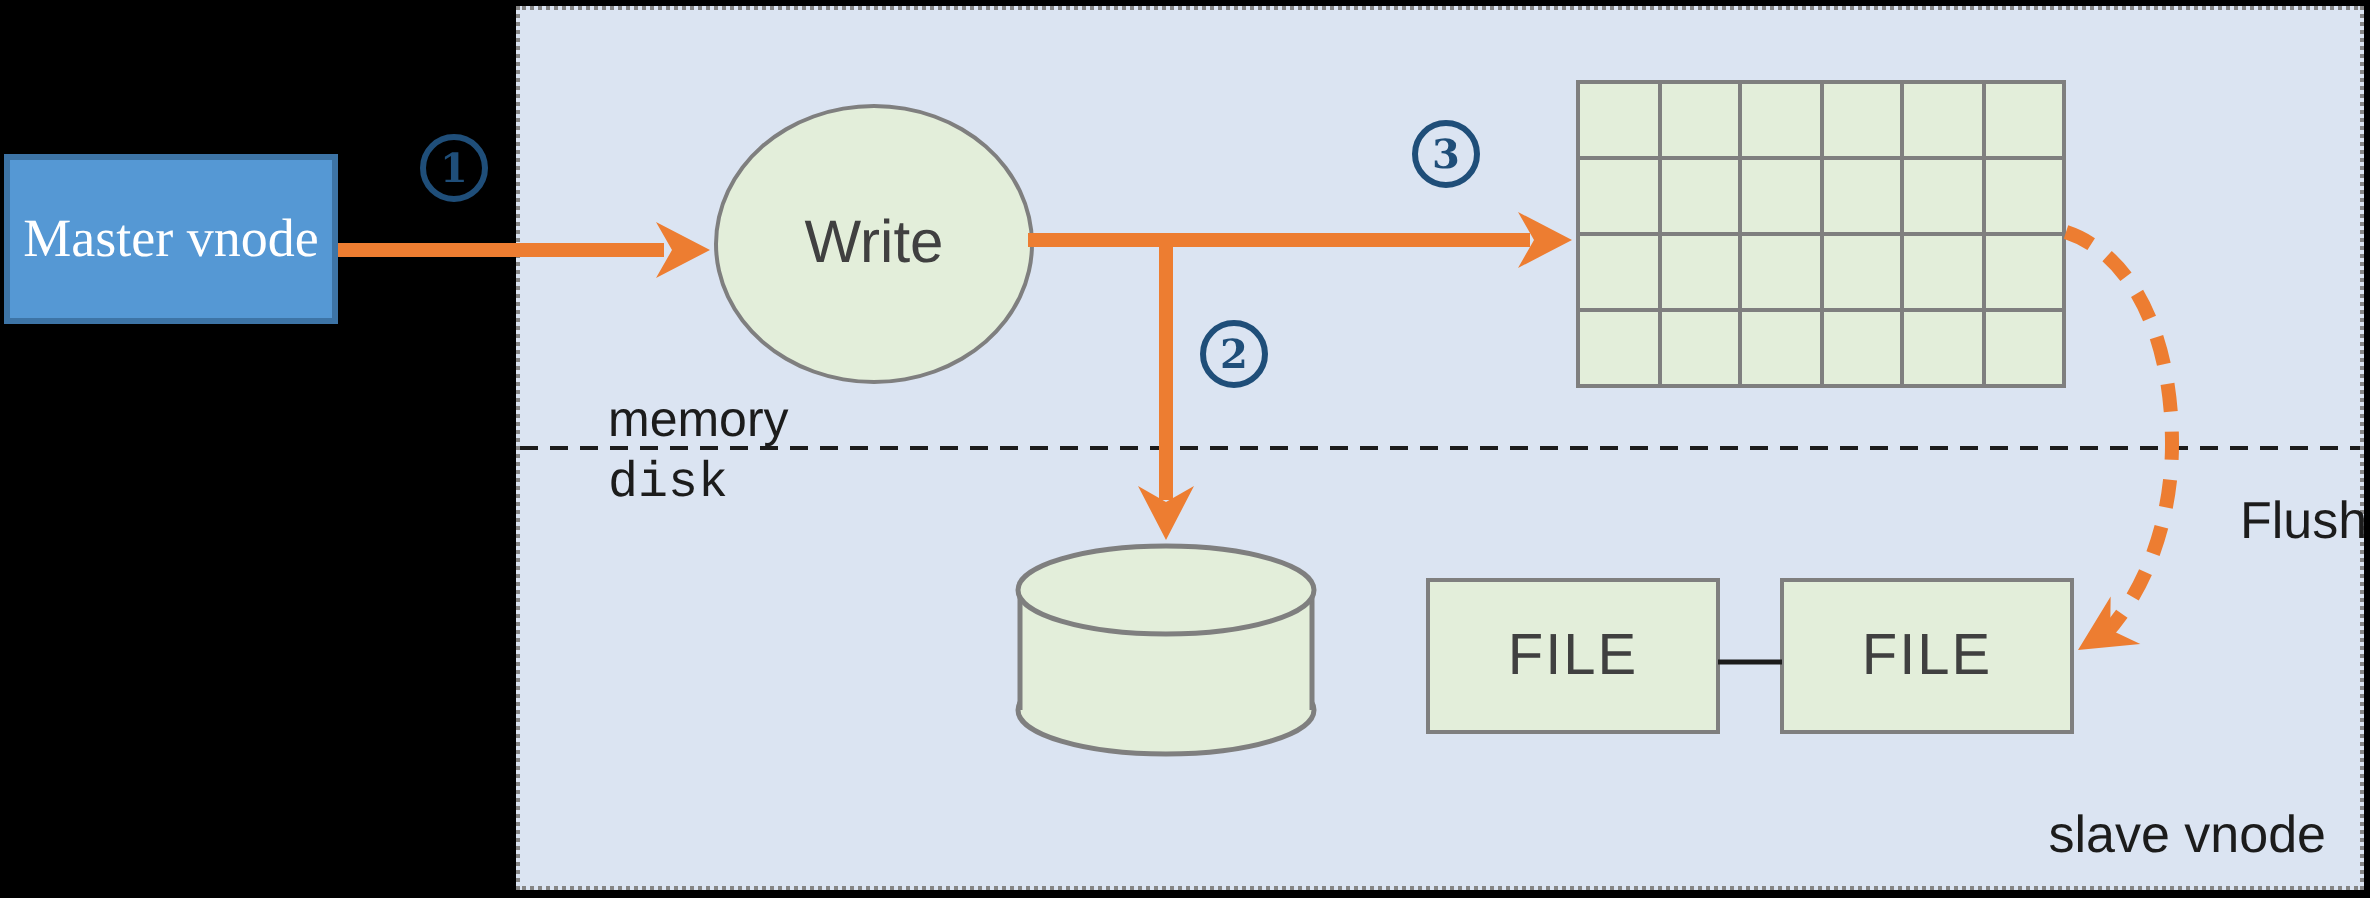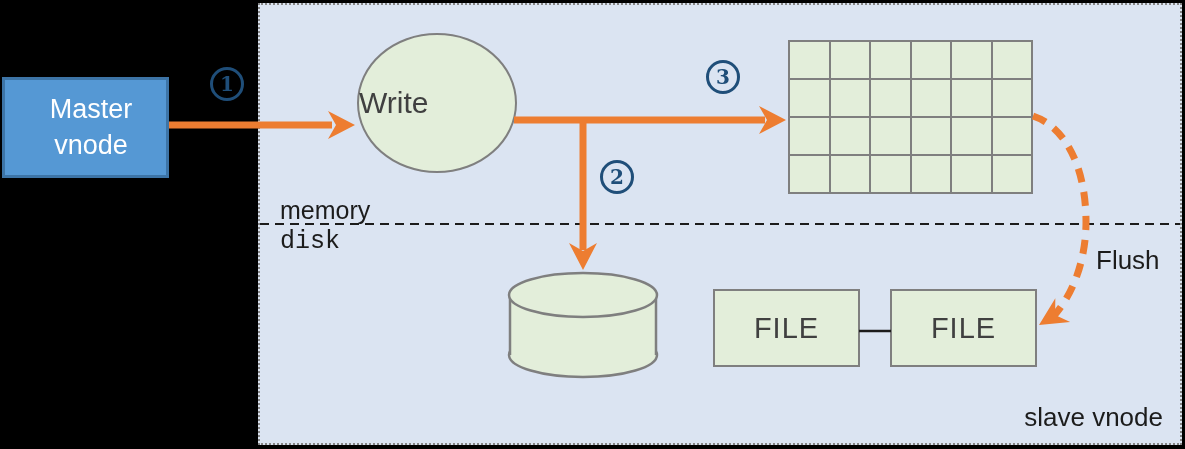--- a/index.html
+++ b/index.html
@@ -19,31 +19,31 @@
     position:relative;width:1185px;height:449px;background:var(--bg);
     font-family:"Liberation Sans","DejaVu Sans",sans-serif;overflow:hidden;
   }
   
   .vnode-container{
     position:absolute;left:258px;top:3px;width:920px;height:438px;
     background:var(--canvas);border:2px dotted #858585;
   }
   
   .master-box{
-    position:absolute;left:2px;top:77px;width:167px;height:101px;box-sizing:border-box;
+    position:absolute;left:2px;top:77px;width:167px;height:85px;box-sizing:border-box;
     background:var(--master-blue);border:3px solid var(--master-border);
-    display:flex;align-items:center;justify-content:flex-end;text-align:center;
-    color:#ffffff;font-size:27px;line-height:1.3;
+    display:flex;align-items:center;justify-content:center;text-align:center;
+    color:#ffffff;font-size:27px;line-height:1.3;font-family:Liberation Serif, serif;
   }
   .master-box .lbl{width:150px;}
   
   .write-ellipse{
-    position:absolute;left:357px;top:33px;width:160px;height:140px;box-sizing:border-box;
+    position:absolute;left:357px;top:52px;width:160px;height:140px;box-sizing:border-box;
     background:var(--green);border:2px solid var(--gray-border);border-radius:50%;
-    display:flex;align-items:center;justify-content:flex-start;
+    display:flex;align-items:center;justify-content:center;
     color:var(--node-text);font-size:30px;
   }
   
   .memtable{
     position:absolute;left:788px;top:40px;width:245px;height:154px;box-sizing:border-box;
     background:var(--gray-border);border:2px solid var(--gray-border);
     display:grid;grid-gap:2px;
   }
   .memtable .cell{background:var(--green);}
   
@@ -59,21 +59,21 @@
   .step-badge{
     position:absolute;width:34px;height:34px;box-sizing:border-box;border-radius:50%;
     border:3px solid var(--step-blue);color:var(--step-blue);
     display:flex;align-items:center;justify-content:center;
     font-family:"DejaVu Serif",serif;font-size:20px;font-weight:bold;background:transparent;
   }
   .step-1{left:210px;top:67px;}
   .step-2{left:600px;top:160px;}
   .step-3{left:706px;top:60px;}
   
-  .txt{position:absolute;color:var(--ink);white-space:nowrap;}
+  .txt{position:absolute;color:var(--ink);white-space:nowrap;margin-left:24px;}
   .memory-lbl{left:280px;top:196px;font-size:25px;}
   .disk-lbl{left:280px;top:227px;font-size:25px;font-family:Liberation Mono, monospace;}
   .wal-lbl{left:540px;top:395px;width:90px;text-align:center;font-size:27px;}
   .flush-lbl{left:1096px;top:245px;font-size:26px;}
   .slave-lbl{right:22px;top:402px;font-size:26px;}
   
   .overlay{position:absolute;left:0;top:0;pointer-events:none;}
 </style>
 </head>
 <body>

